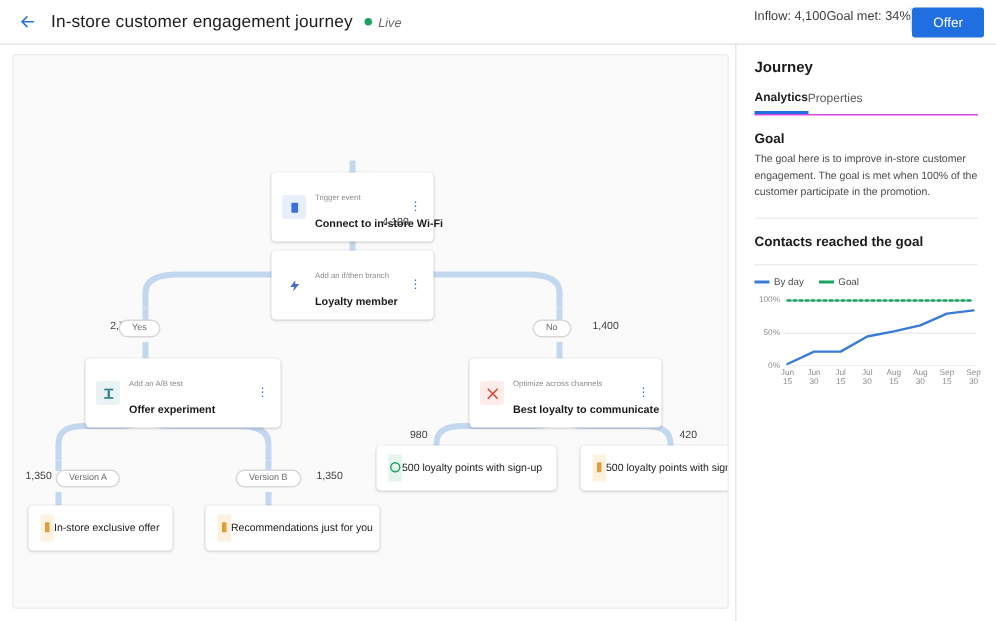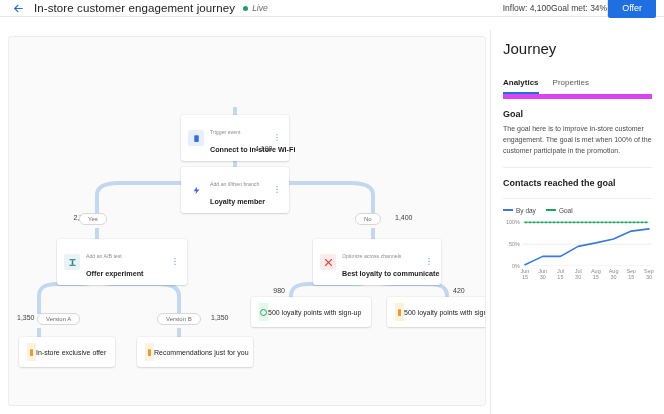--- a/index.html
+++ b/index.html
@@ -6,35 +6,35 @@
   html, body {
     width: 664px; height: 414px;
     font-family: "Liberation Sans", sans-serif;
     background: #ffffff;
     overflow: hidden;
   }
   .app { position: relative; width: 664px; height: 414px; background: #fff; }
 
   
   .header {
-    position: absolute; left: 0; top: 0; width: 664px; height: 17px;
+    position: absolute; left: 0; top: 0; width: 664px; height: 30px;
     background: #fff; border-bottom: 1px solid #e6e6e6;
     display: flex; align-items: center; padding: 0 8px;
   }
   .back-btn {
     width: 20px; height: 20px; display: flex; align-items: center; justify-content: center;
     color: #2b6fd4; font-size: 14px; line-height: 1; cursor: pointer;
   }
   .title {
     font-size: 11.5px; color: #1b1b1b; margin-left: 6px; letter-spacing: .1px;
   }
   .live-wrap { display: flex; align-items: center; margin-left: 8px; gap: 4px; }
   .live-dot { width: 5px; height: 5px; border-radius: 50%; background: #1aa260; }
   .live-text { font-size: 8.5px; color: #6a6a6a; font-style: italic; }
-  .header-right { margin-left: auto; display: flex; align-items: center; gap: 0; }
+  .header-right { margin-left: auto; display: flex; align-items: flex-start; gap: 0; }
   .metric { font-size: 8.5px; color: #3c3c3c; }
   .hdr-sep { width: 1px; height: 16px; background: #e0e0e0; }
   .stop-btn {
     background: #1f6fe0; color: #fff; font-size: 9px; border: none;
     padding: 5px 14px; border-radius: 2px; cursor: pointer;
   }
 
   
   .canvas {
     position: absolute; left: 8px; top: 36px; width: 478px; height: 370px;
@@ -82,22 +82,22 @@
     border-radius: 8px; font-size: 6px; color: #6a6a6a;
     padding: 2px 8px; line-height: 1; cursor: default;
   }
   .count { position: absolute; font-size: 7px; color: #3c3c3c; white-space: nowrap; }
 
   
   .panel {
     position: absolute; left: 490px; top: 30px; width: 174px; height: 384px;
     background: #fff; border-left: 1px solid #e8e8e8; padding: 10px 12px;
   }
-  .panel-title { font-size: 15px; color: #1b1b1b; margin-bottom: 21px; }
-  .tabs { display: flex; gap: 14px; border-bottom: 5px solid #d946ef; }
+  .panel-title { font-size: 10px; color: #1b1b1b; margin-bottom: 9px; font-weight: bold; }
+  .tabs { display: flex; border-bottom: 1px solid #d946ef; align-items: center; }
   .tab { font-size: 8px; color: #5a5a5a; padding-bottom: 5px; cursor: pointer; }
   .tab.active { color: #1b1b1b; border-bottom: 2px solid #1f6fe0; font-weight: bold; }
   .sec-title { font-size: 9px; color: #1b1b1b; font-weight: bold; margin: 10px 0 5px; }
   .goal-text { font-size: 7px; color: #4a4a4a; line-height: 1.55; }
   .divider { height: 1px; background: #ededed; margin: 10px 0 8px; }
 
   .gauge-wrap { position: relative; width: 150px; height: 72px; margin: 4px auto 0; }
   .g-lbl { position: absolute; font-size: 5.5px; color: #8c8c8c; }
   .g-pct { position: absolute; left: 0; right: 0; top: 44px; text-align: center;
            font-size: 17px; color: #1b1b1b; }

